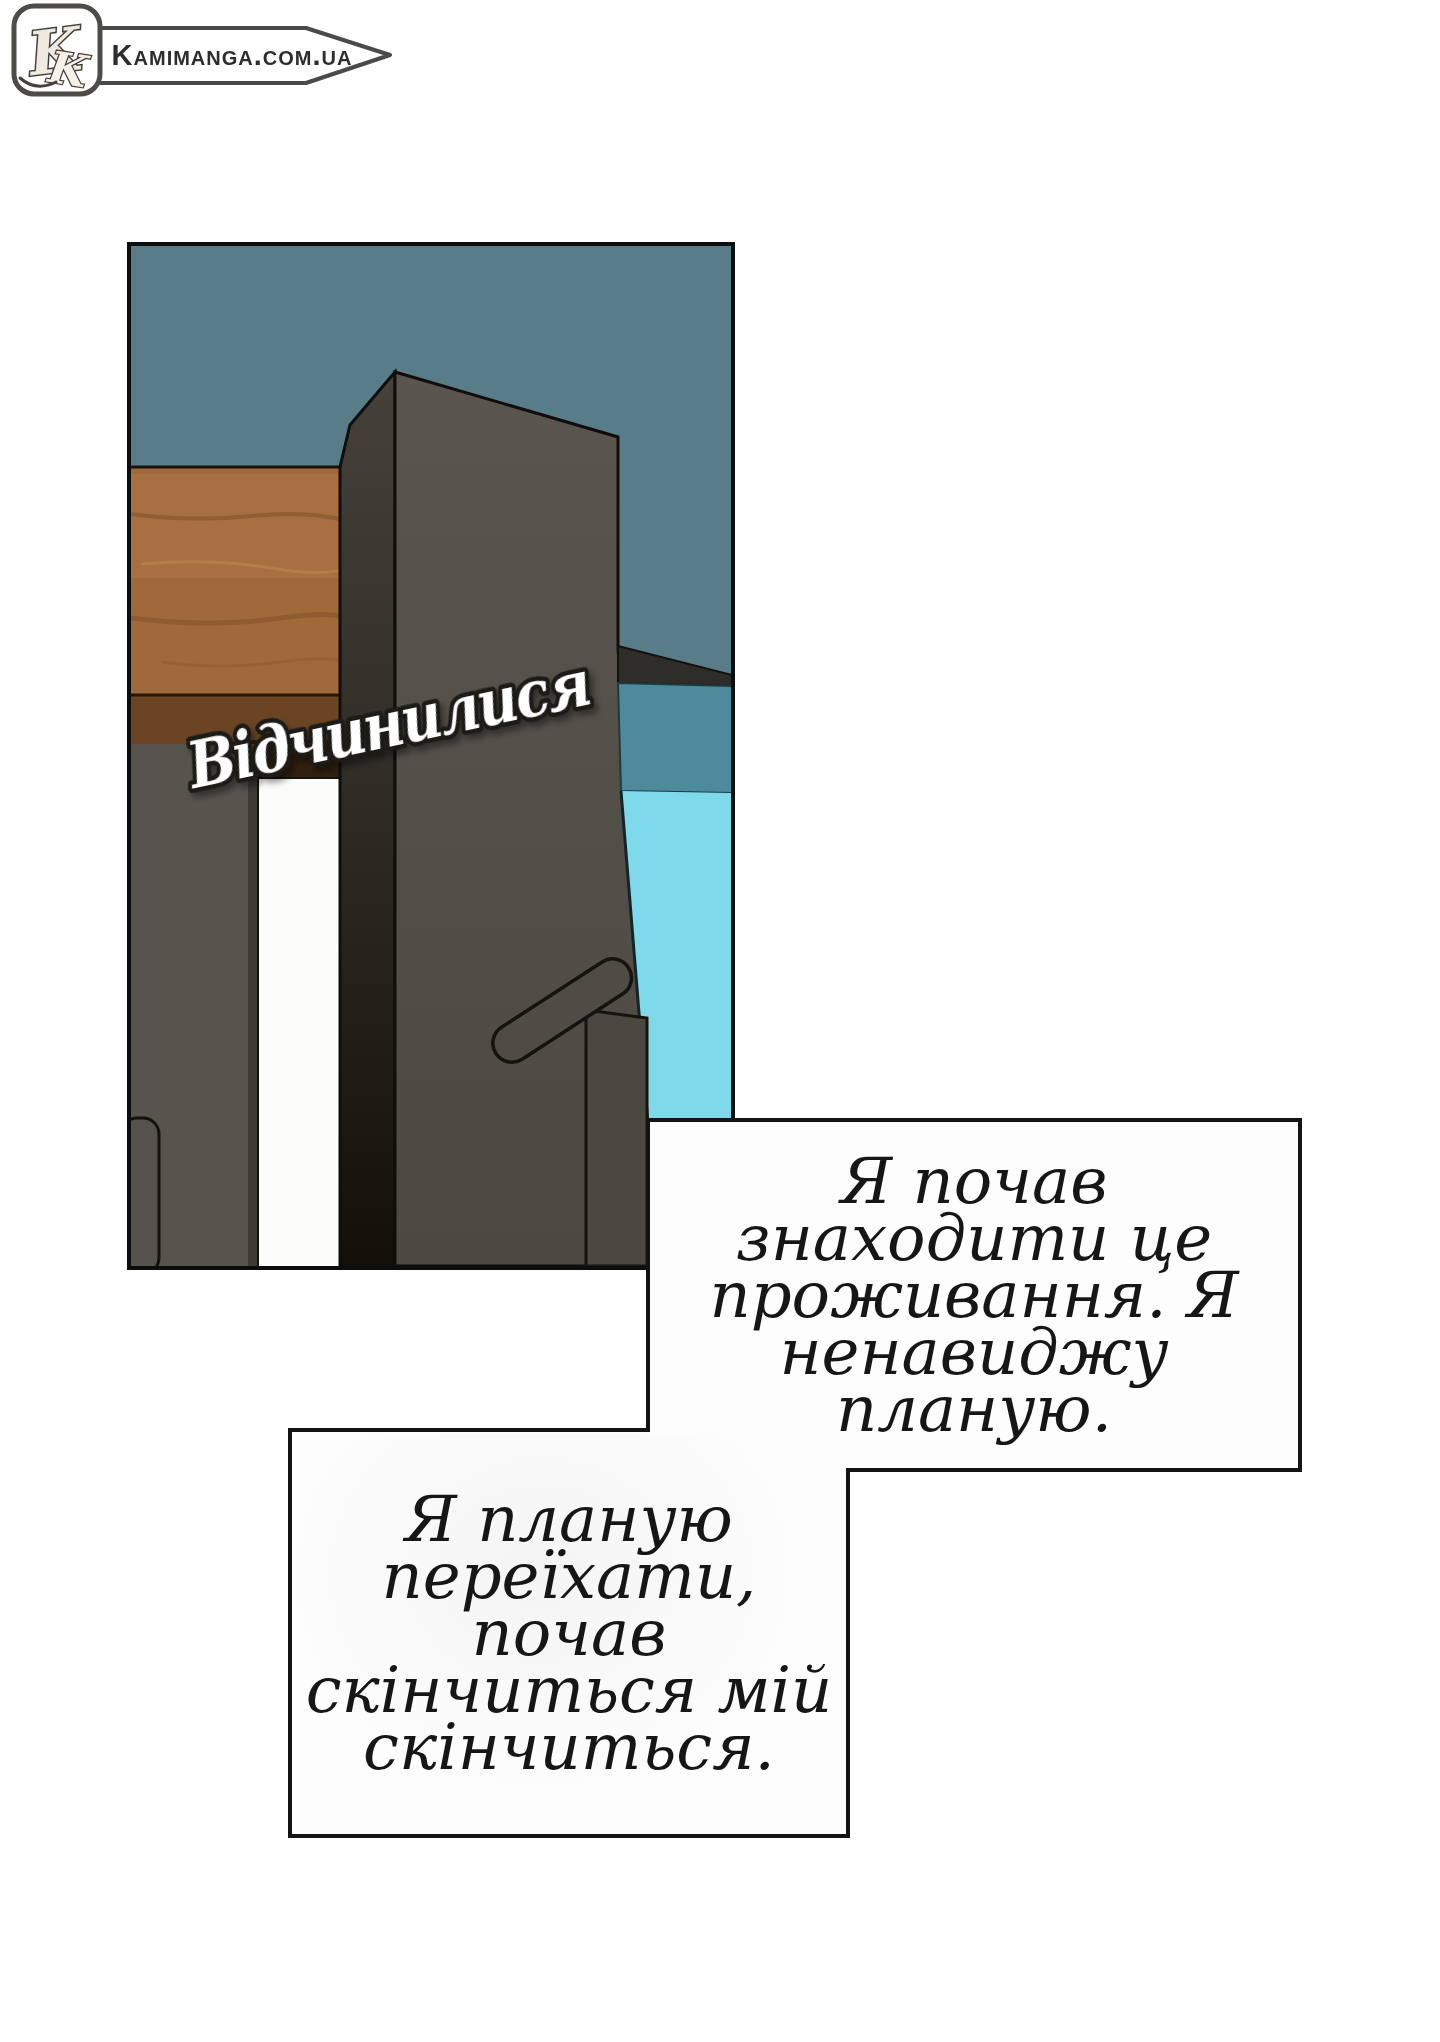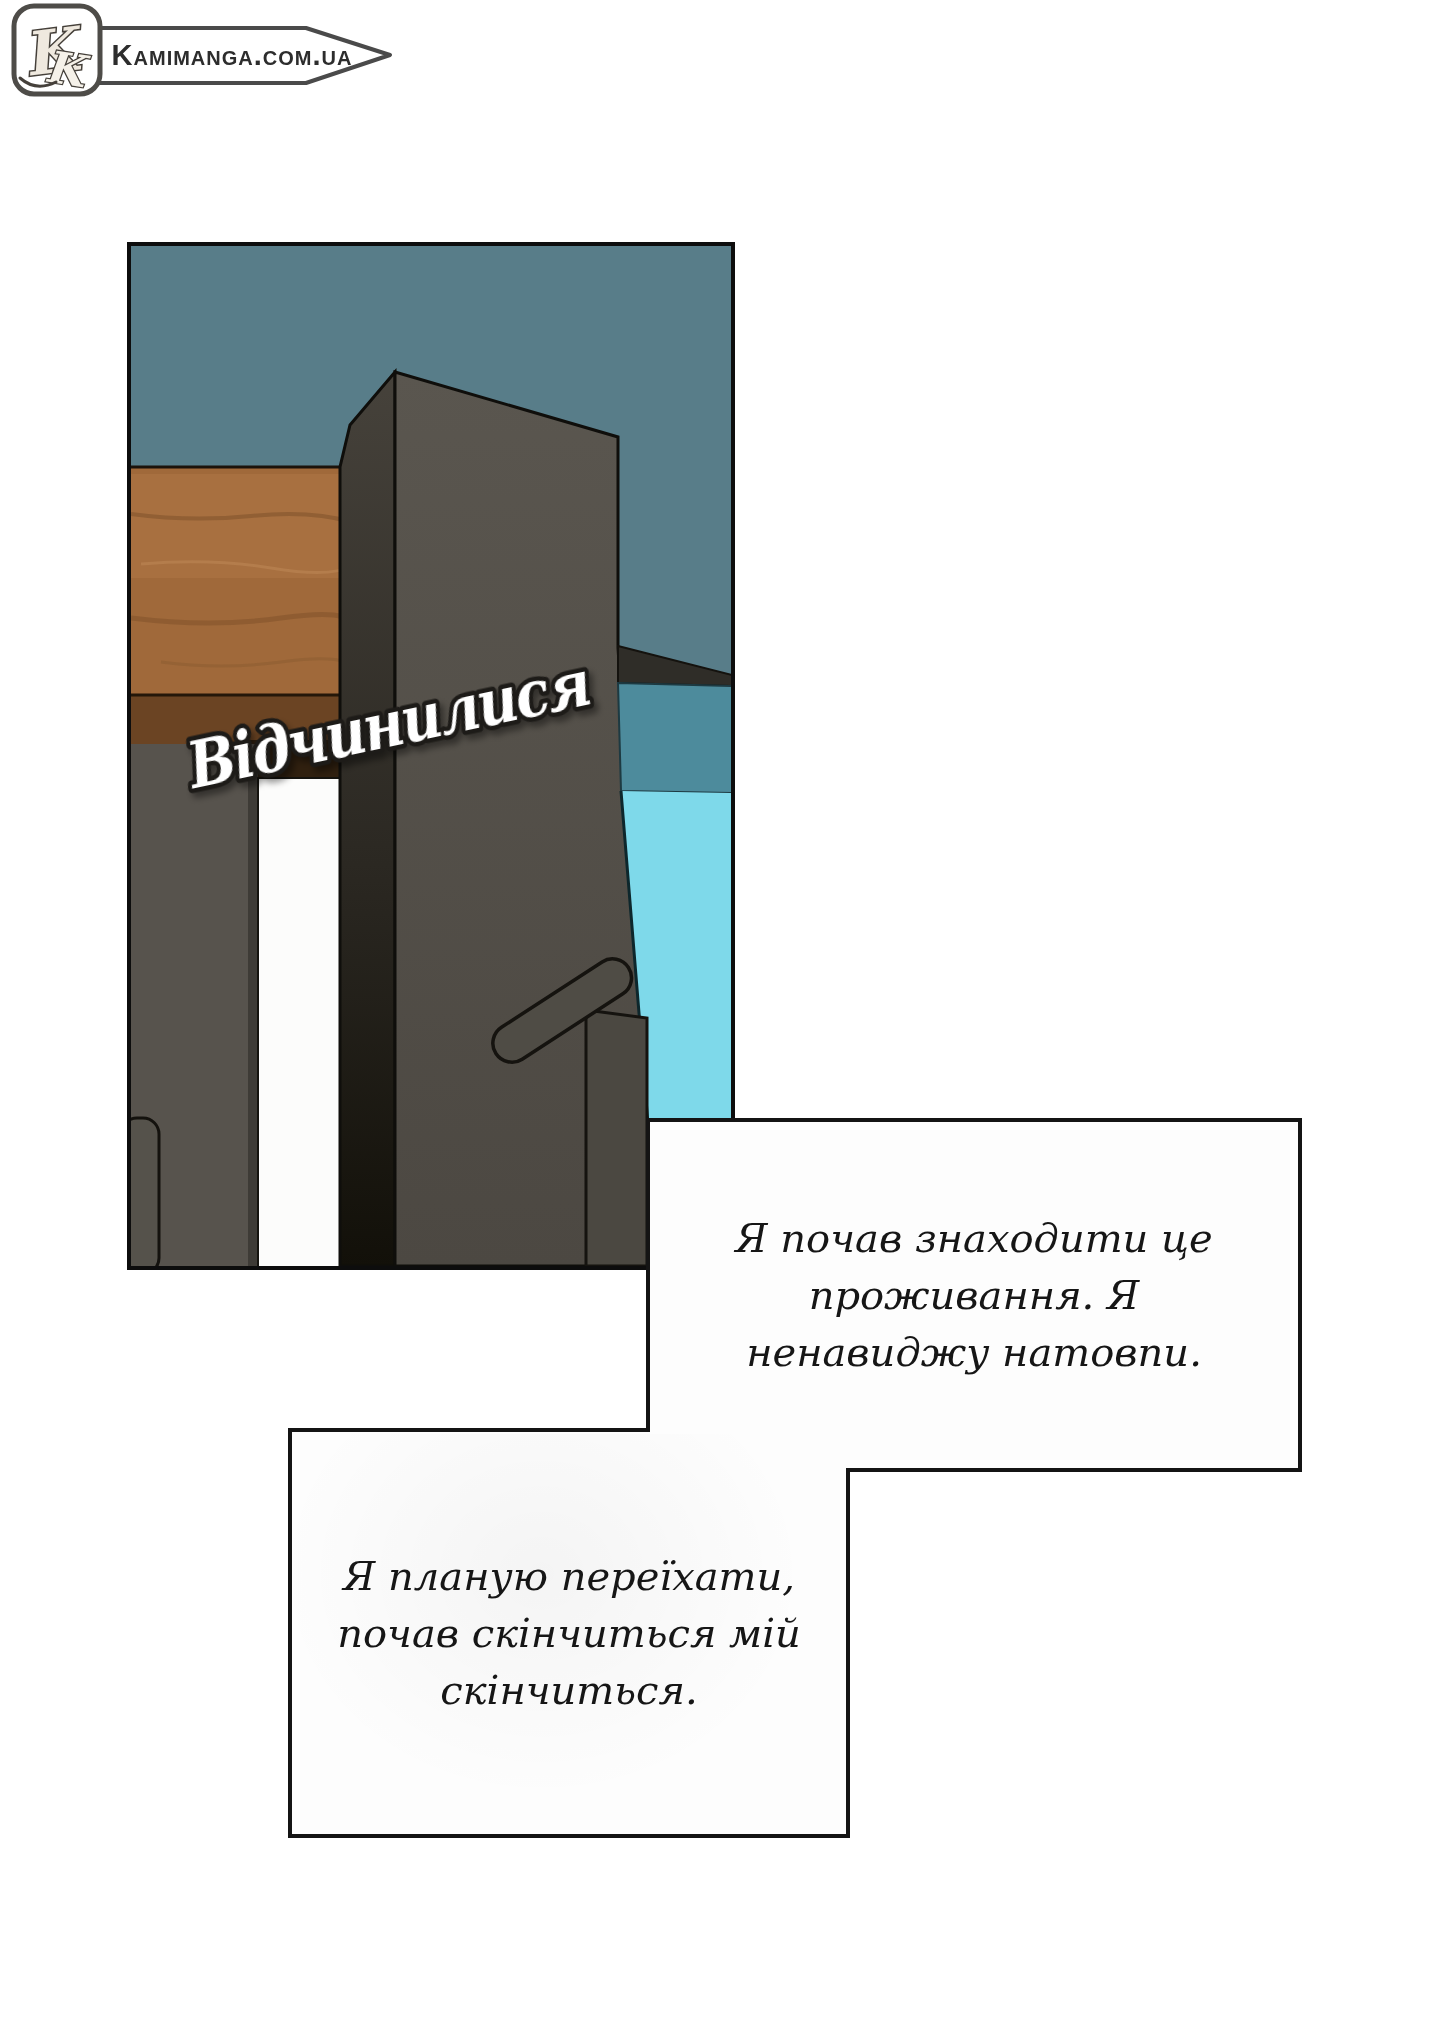--- a/index.html
+++ b/index.html
@@ -13,21 +13,21 @@
   .page{position:relative;width:1440px;height:2042px;background:#ffffff;overflow:hidden;
         font-family:"DejaVu Serif","Liberation Serif",serif;}
   .logo-svg{position:absolute;left:4px;top:2px;}
   .comic-panel{position:absolute;left:127px;top:242px;width:600px;height:1020px;
                border:4px solid var(--c-panel_border);background:var(--c-sky);}
   .panel-art{position:absolute;left:0;top:0;}
   .sfx-text{font-family:"DejaVu Serif","Liberation Serif",serif;font-weight:bold;font-style:italic;
             letter-spacing:-2px;filter:drop-shadow(3px 5px 3px rgba(0,0,0,0.40));}
   .bubbles-svg{position:absolute;left:280px;top:1108px;}
   .narration{position:absolute;display:flex;flex-direction:column;justify-content:center;
-             text-align:center;font-style:italic;font-size:40px;line-height:57px;
+             text-align:center;font-style:italic;font-size:64px;line-height:57px;
              color:var(--c-text_color);}
   .narration-1{left:652px;top:1124px;width:644px;height:342px;}
   .narration-2{left:294px;top:1434px;width:550px;height:398px;
                background:radial-gradient(ellipse at 45% 35%, rgba(0,0,0,0.035), rgba(0,0,0,0) 62%);font-style:italic;}
   .banner-text{font-family:"Liberation Sans","DejaVu Sans",sans-serif;font-variant:small-caps;
                font-weight:600;letter-spacing:1px;fill:#2d2d2d;}
   .badge-k{font-family:"DejaVu Serif","Liberation Serif",serif;font-weight:bold;font-style:italic;}
 </style>
 </head>
 <body>
@@ -99,21 +99,21 @@
     </svg>
   </div>
 
   <svg class="bubbles-svg" width="1028" height="736" viewBox="0 0 1028 736">
     <path d="M368,12 H1020 V362 H568 V728 H10 V322 H368 Z" fill="var(--c-bubble_fill)" stroke="var(--c-bubble_border)" stroke-width="4" stroke-linejoin="miter"></path>
   </svg>
 
   <div class="narration narration-1">
     <div>Я почав знаходити це</div>
     <div>проживання. Я</div>
-    <div>ненавиджу натовпи.</div>
+    <div>ненавиджу планую.</div>
   </div>
 
   <div class="narration narration-2">
     <div>Я планую переїхати,</div>
     <div>почав скінчиться мій</div>
     <div>скінчиться.</div>
   </div>
 
 </div>
 

